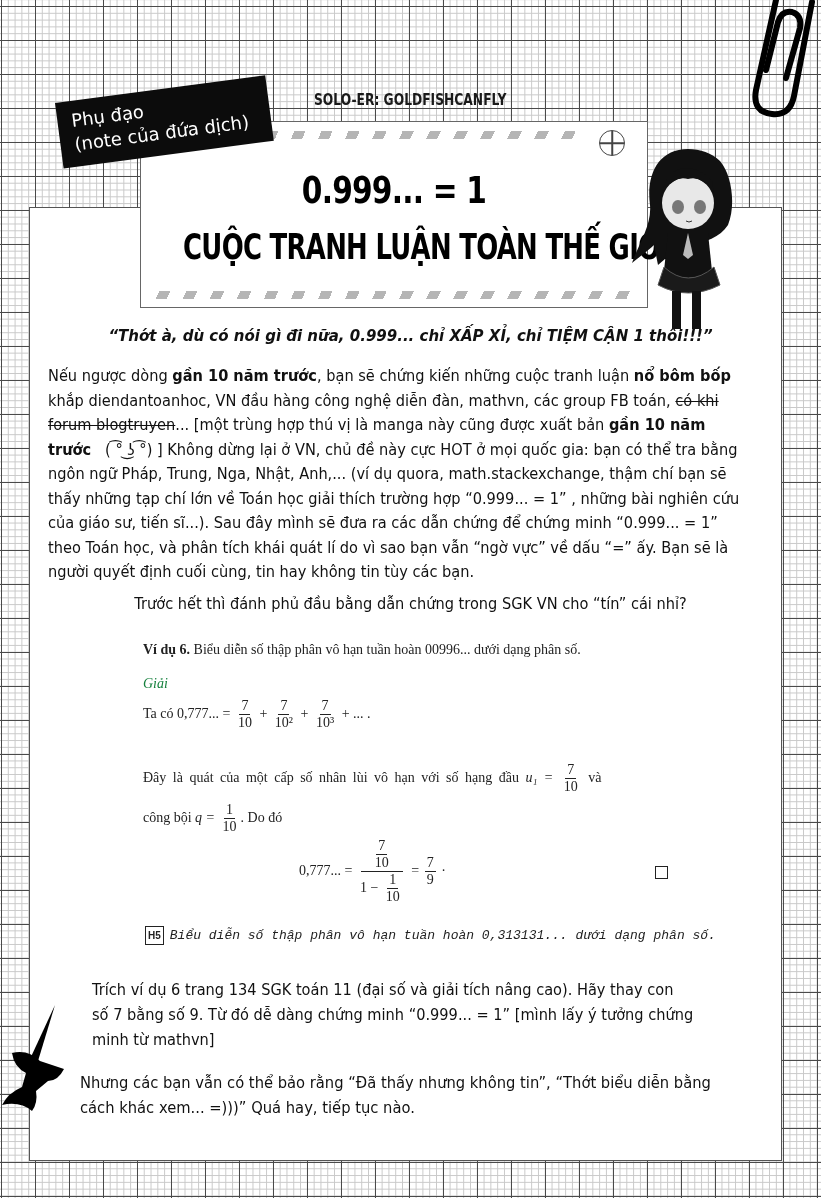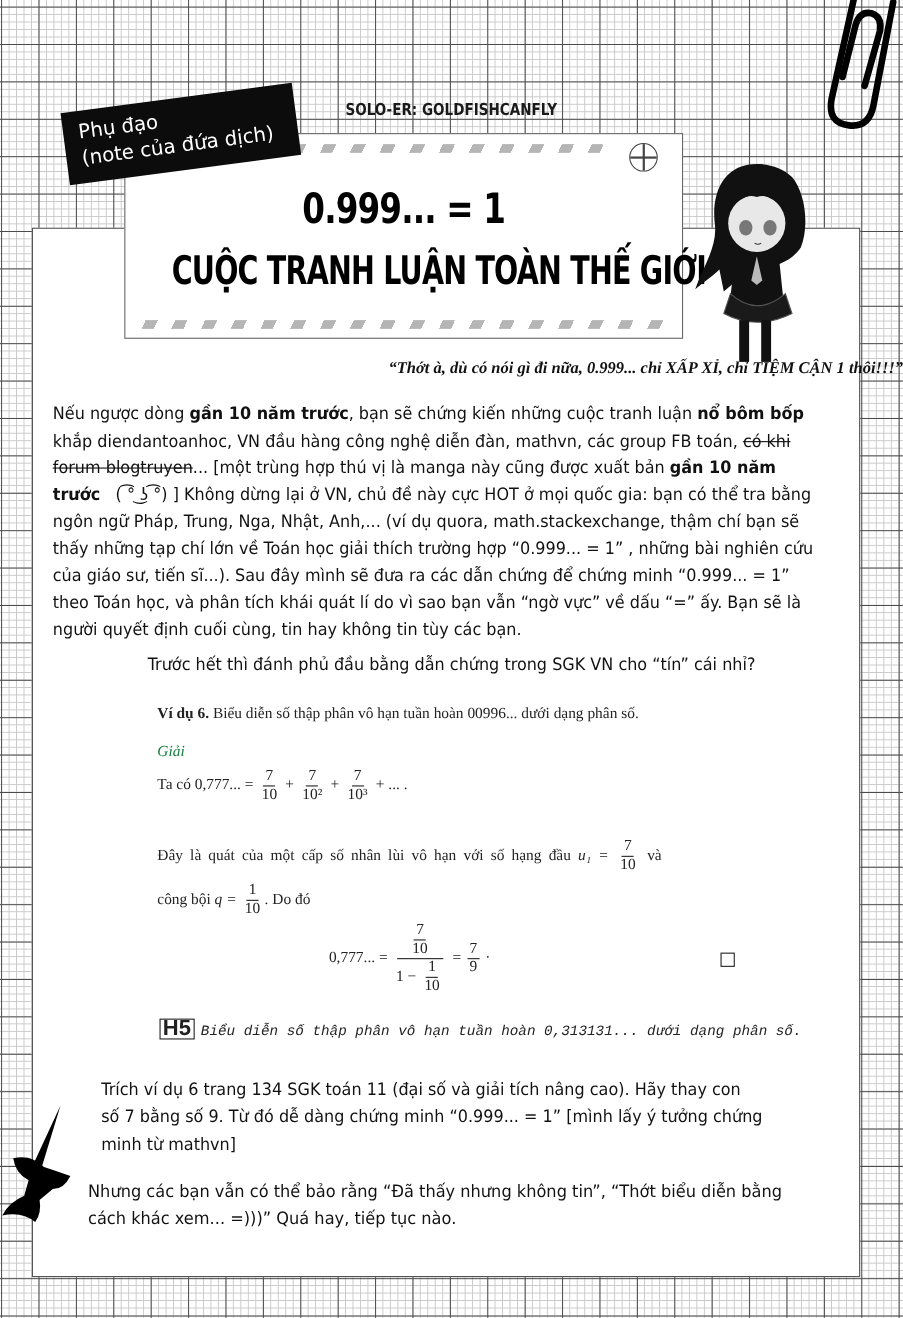--- a/index.html
+++ b/index.html
@@ -14,21 +14,21 @@
     background-size:34px 34px, 34px 34px, 6.8px 6.8px, 6.8px 6.8px;
     background-position:-1px 6px, 1px 0, -1px 6px, 1px 0;
     font-family:"DejaVu Sans", sans-serif;
     color:#111;
   }
   .panel {
     position:absolute; left:29px; top:207px; width:753px; height:954px;
     background:#fff; border:1px solid #555; box-sizing:border-box;
   }
   .ticket {
-    position:absolute; left:113px; top:121px; width:508px; height:187px;
+    position:absolute; left:140px; top:121px; width:508px; height:187px;
     background:#fff; border:1.5px solid #666; box-sizing:border-box;
     z-index:3;
   }
   .stripes {
     position:absolute; left:14px; right:14px; height:8px;
     background: repeating-linear-gradient(115deg, transparent 0 4px, #b5b5b5 4px 14px, transparent 14px 24.5px);
   }
   .stripes.top { top:9px; right:72px; }
   .stripes.bottom { bottom:8px; }
   .crosshair {
@@ -61,22 +61,22 @@
     transform:rotate(-7.5deg); transform-origin:left top;
     font-family:"DejaVu Sans", sans-serif; font-size:18px; line-height:24px;
     padding:8px 10px 0 14px; box-sizing:border-box;
   }
   .tag span { display:block; white-space:nowrap; }
   .paperclip { position:absolute; left:734px; top:0; z-index:6; }
   .pushpin { position:absolute; left:0; top:1005px; z-index:6; }
   .girl { position:absolute; left:628px; top:145px; z-index:4; }
 
   .quote {
-    position:absolute; left:0; right:0; top:327px; text-align:right;
-    font-style:italic; font-weight:bold; font-size:15px; color:#111; z-index:2;font-family:Liberation Serif, serif;
+    position:absolute; left:0; right:0; top:327px; text-align:center;
+    font-style:italic; font-weight:bold; font-size:15px; color:#111; z-index:2;
   }
   .para {
     position:absolute; left:48px; width:740px; top:364px;
     font-size:15.5px; line-height:24.5px; z-index:2;
     transform:scaleX(0.94); transform-origin:left;
   }
   .para b { font-weight:bold; }
   .para s { text-decoration:line-through; }
   .lead {
     position:absolute; left:0; right:0; top:595px; text-align:center;
@@ -84,21 +84,21 @@
   }
   .sgk {
     position:absolute; left:143px; top:642px; width:540px; z-index:2;
     font-family:"Liberation Serif", "DejaVu Serif", serif; font-size:14px; color:#222;
   }
   .sgk .row { position:absolute; left:0; white-space:nowrap; }
   .frac { display:inline-flex; flex-direction:column; align-items:center; vertical-align:middle; line-height:16px; margin:0 2px; }
   .frac .num { border-bottom:1px solid #222; padding:0 2px; }
   .frac .den { padding:0 2px; }
   .qed { position:absolute; left:512px; top:224px; width:11px; height:11px; border:1.5px solid #222; }
-  .h5box { display:inline-block; border:1.5px solid #222; font-family:"Liberation Sans", sans-serif; font-weight:bold; font-size:20px; padding:0 2px; line-height:17px; margin-right:6px; }
+  .h5box { display:inline-block; border:1.5px solid #222; font-family:"Liberation Sans", sans-serif; font-weight:bold; font-size:10px; padding:0 2px; line-height:17px; margin-right:6px; }
   .h5text { font-family:Liberation Mono, monospace; font-style:italic; font-size:13px; }
   .note {
     position:absolute; left:92px; width:640px; top:978px;
     font-size:15.5px; line-height:25px; z-index:2;
     transform:scaleX(0.94); transform-origin:left;
   }
   .note2 {
     position:absolute; left:80px; width:690px; top:1071px;
     font-size:15.5px; line-height:25px; z-index:2;
     transform:scaleX(0.95); transform-origin:left;

